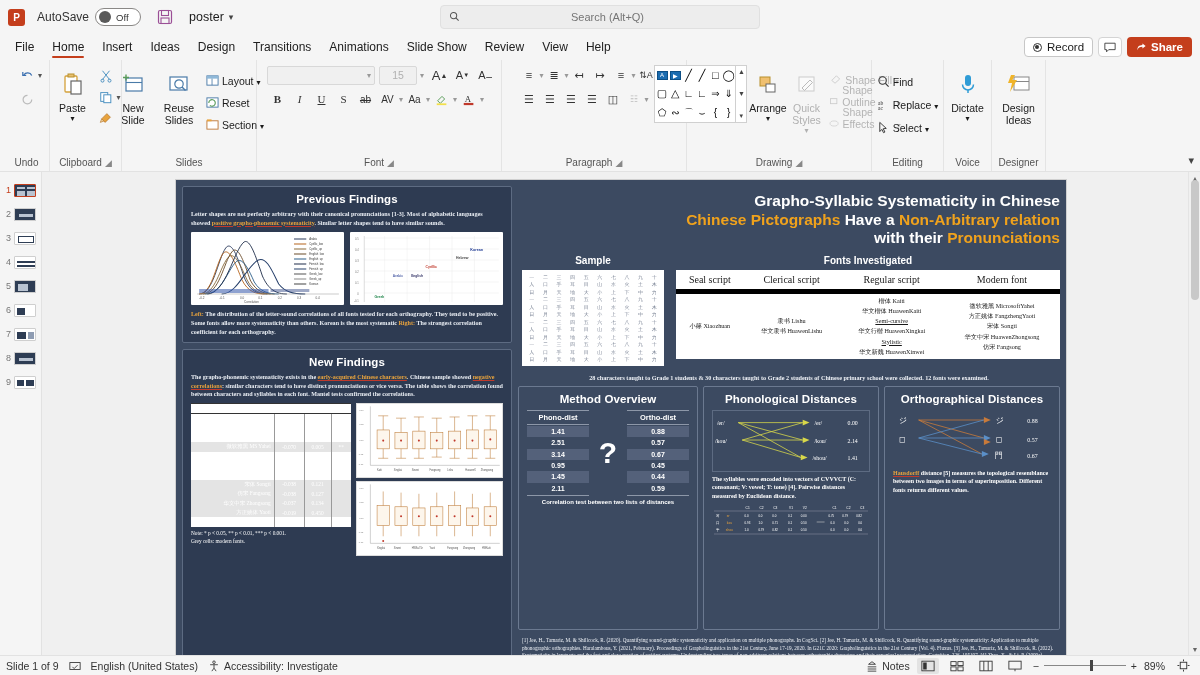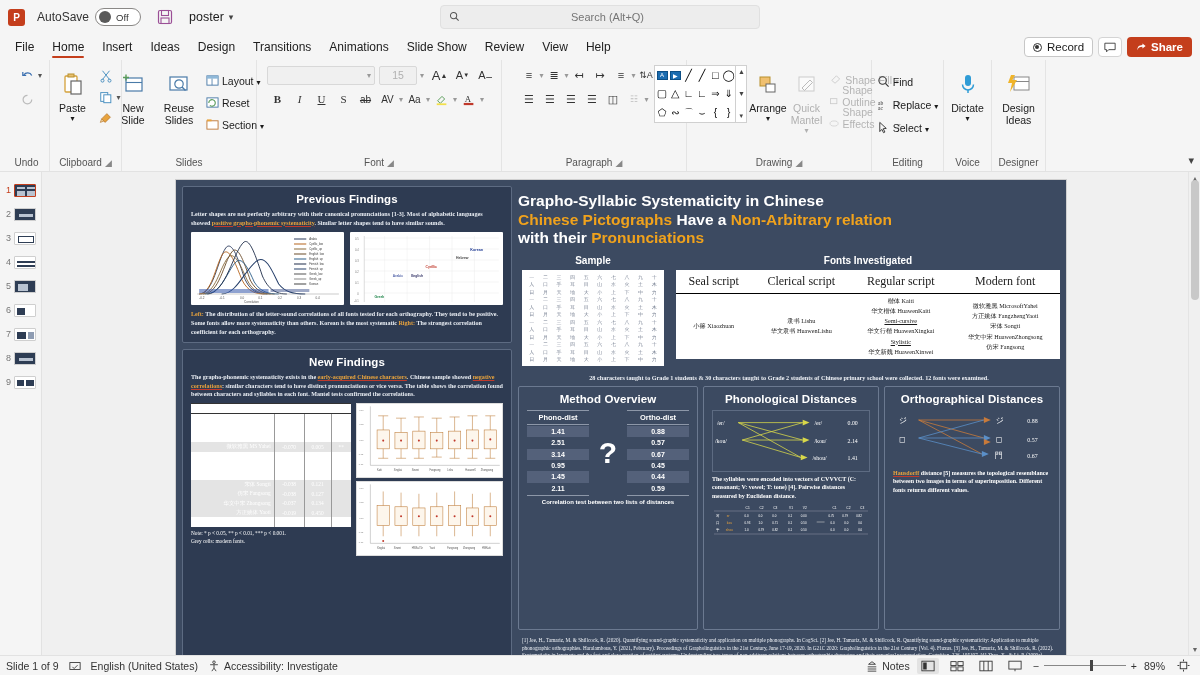--- a/index.html
+++ b/index.html
@@ -217,41 +217,41 @@
   }
   .panel-sub { text-align:center; font-weight:bold; font-size:10px; color:#fff; margin-bottom:4px; }
   .ptext { font-size: 6.1px; line-height: 1.42; color: #e9edf3; font-family: "Liberation Serif", serif; font-weight: bold;}
   .hl-orange { color: #e8a33d; }
   .hl-orange-u { color: #e8a33d; text-decoration: underline; text-decoration-color:#c0392b; }
 
   .figrow { display: flex; gap: 6px; margin: 5px 0; }
   .figbox { background: #fff; border-radius: 1px; flex: 1; position: relative; overflow: hidden; }
 
   
-  .ptitle { text-align: left; padding: 6px 0 2px; }
+  .ptitle { text-align: right; padding: 6px 0 2px; }
   .ptitle .l1 { font-size: 15.5px; font-weight: bold; color: #fff; line-height: 1.2; }
   .ptitle .l2 { font-size: 15.5px; font-weight: bold; color: #fff; line-height: 1.2; }
   .ptitle .l3 { font-size: 15.5px; font-weight: bold; color: #fff; line-height: 1.2; }
   .amber { color: #f0a21c; }
   .authors { text-align: center; font-family: "Liberation Serif", serif; font-size: 11px; color: #eef1f6; padding: 8px 0 4px; }
 
   
   .ft-wrap { display: flex; gap: 8px; align-items: flex-start; }
   .sample-col { width: 150px; }
   .sample-grid {
     background: #fff; width: 142px; height: 96px; margin: 0 auto;
     display: grid; grid-template-columns: repeat(10, 1fr); grid-template-rows: repeat(12,1fr);
     gap: 0px; padding: 3px;
   }
   .sg-cell { color: #7d8697; font-size: 5px; display: flex; align-items: center; justify-content: center; }
   .fonts-col { flex: 1; }
   .fonts-table { background: #fff; width: 100%; border-collapse: collapse; color: #1a1a1a; }
   .fonts-table th {
-    font-family: "Liberation Serif", serif; font-size: 12px; font-weight: normal;
-    padding: 4px 2px; border-bottom: 1px solid #000000; text-align: center;
+    font-family: "Liberation Serif", serif; font-size: 10px; font-weight: normal;
+    padding: 4px 2px; border-bottom: 5px solid #000000; text-align: center;
   }
   .fonts-table td {
     font-family: "Liberation Serif", serif; font-size: 6.2px; padding: 2px;
     text-align: center; vertical-align: middle; line-height: 1.65;
   }
   .ft-caption { font-size: 6.2px; color: #eef1f6; text-align: center; margin-top: 3px; font-family:"Liberation Serif",serif; font-weight:bold; }
 
   
   .nf-wrap { display: flex; gap: 5px; }
   .corr-table { border-collapse: collapse; background: #fff; width: 160px; }
@@ -621,21 +621,21 @@
           <span>Arrange</span>
           <span style="font-size:8px">▾</span>
         </div>
         <div class="bigbtn dim">
           <span class="ic">
             <svg width="24" height="24" viewBox="0 0 24 24">
                 <rect x="4" y="4" width="15" height="14" fill="#fafafa" stroke="#ccc" stroke-width="1"></rect>
                 <path d="M7 15l8-8 2.5 2.5-8 8z" fill="none" stroke="#bbb" stroke-width="1"></path>
               </svg>
           </span>
-          <span>Quick Mantel</span>
+          <span>Quick Styles</span>
           <span style="font-size:8px">▾</span>
         </div>
         <div class="stack" style="gap:3px;padding-top:2px">
           <div class="smallbtn dim">
             <svg width="13" height="13" viewBox="0 0 14 14">
                 <path d="M3 8l5-5 3.5 3.5L6.5 11z" fill="none" stroke="#ccc" stroke-width="1"></path>
               </svg>
             <span>Shape Fill</span>
             <span style="font-size:8px">▾</span>
           </div>

